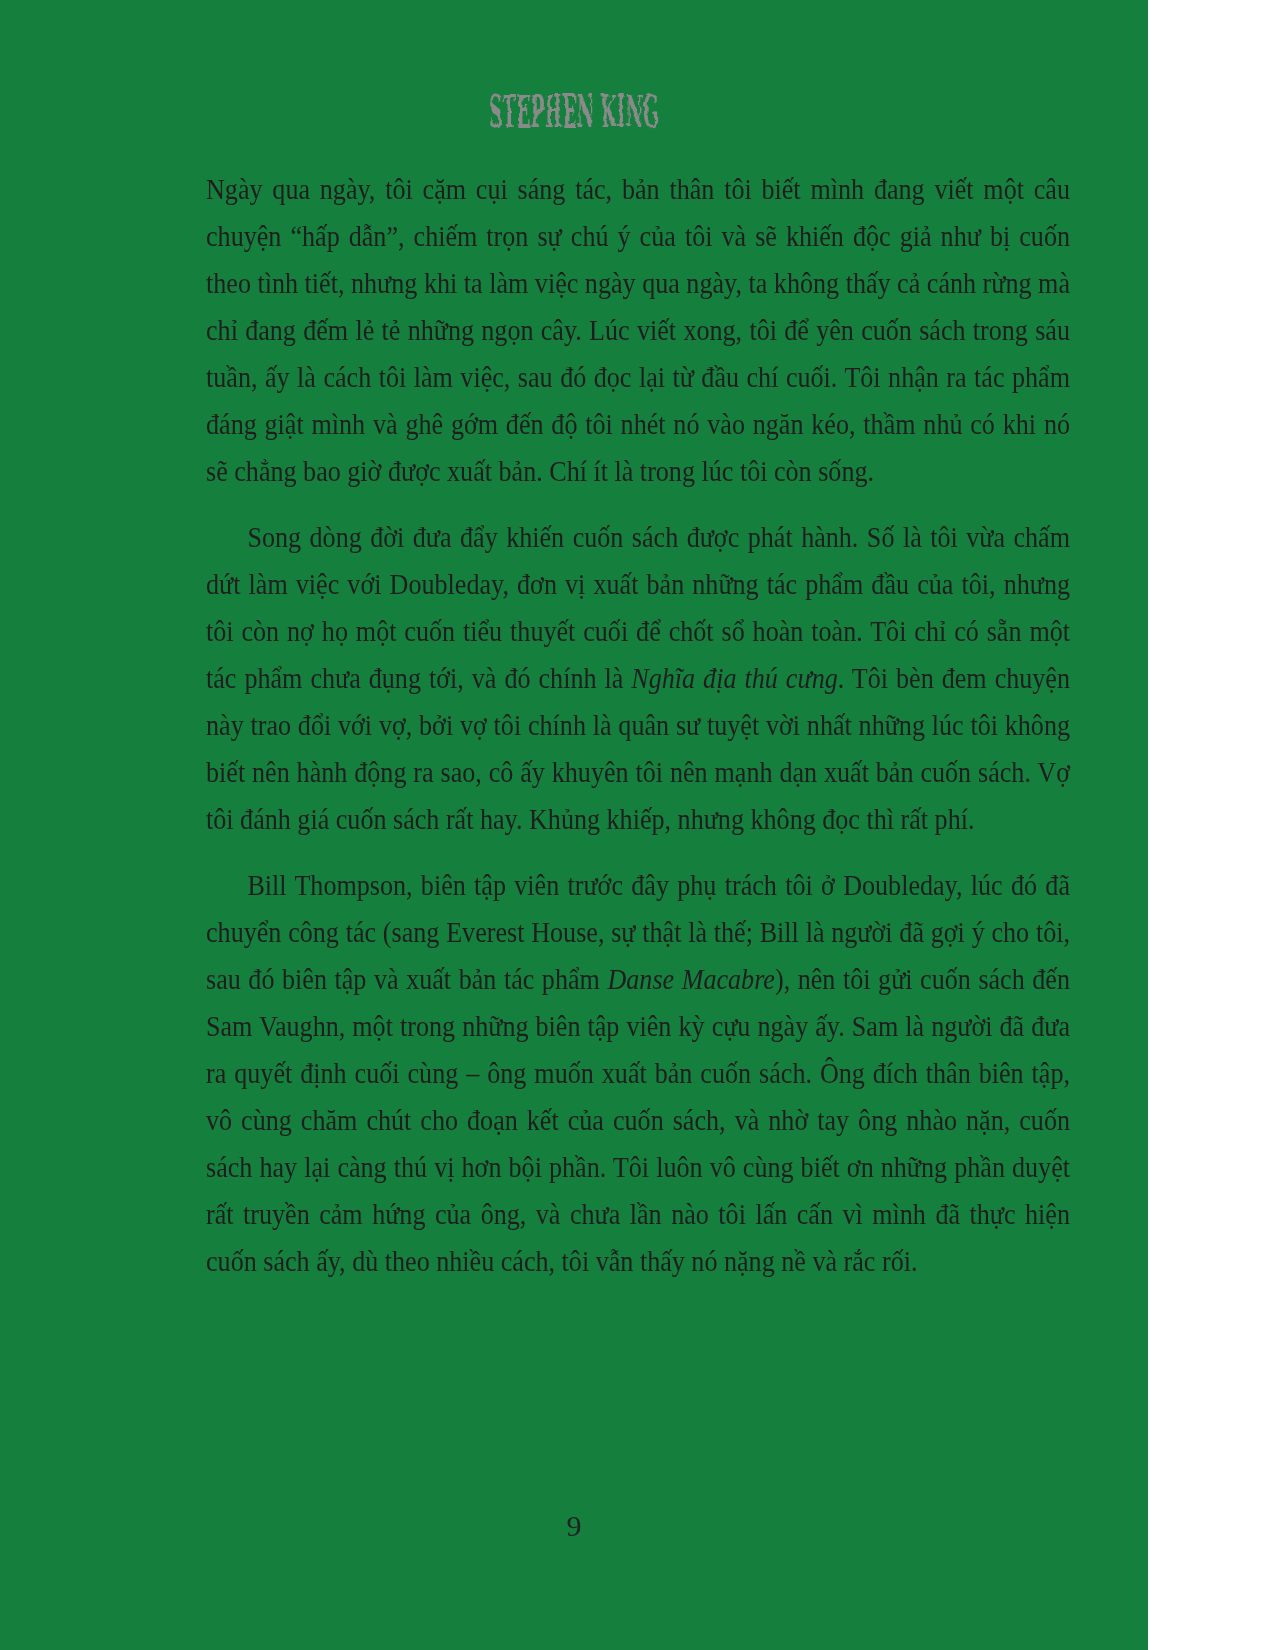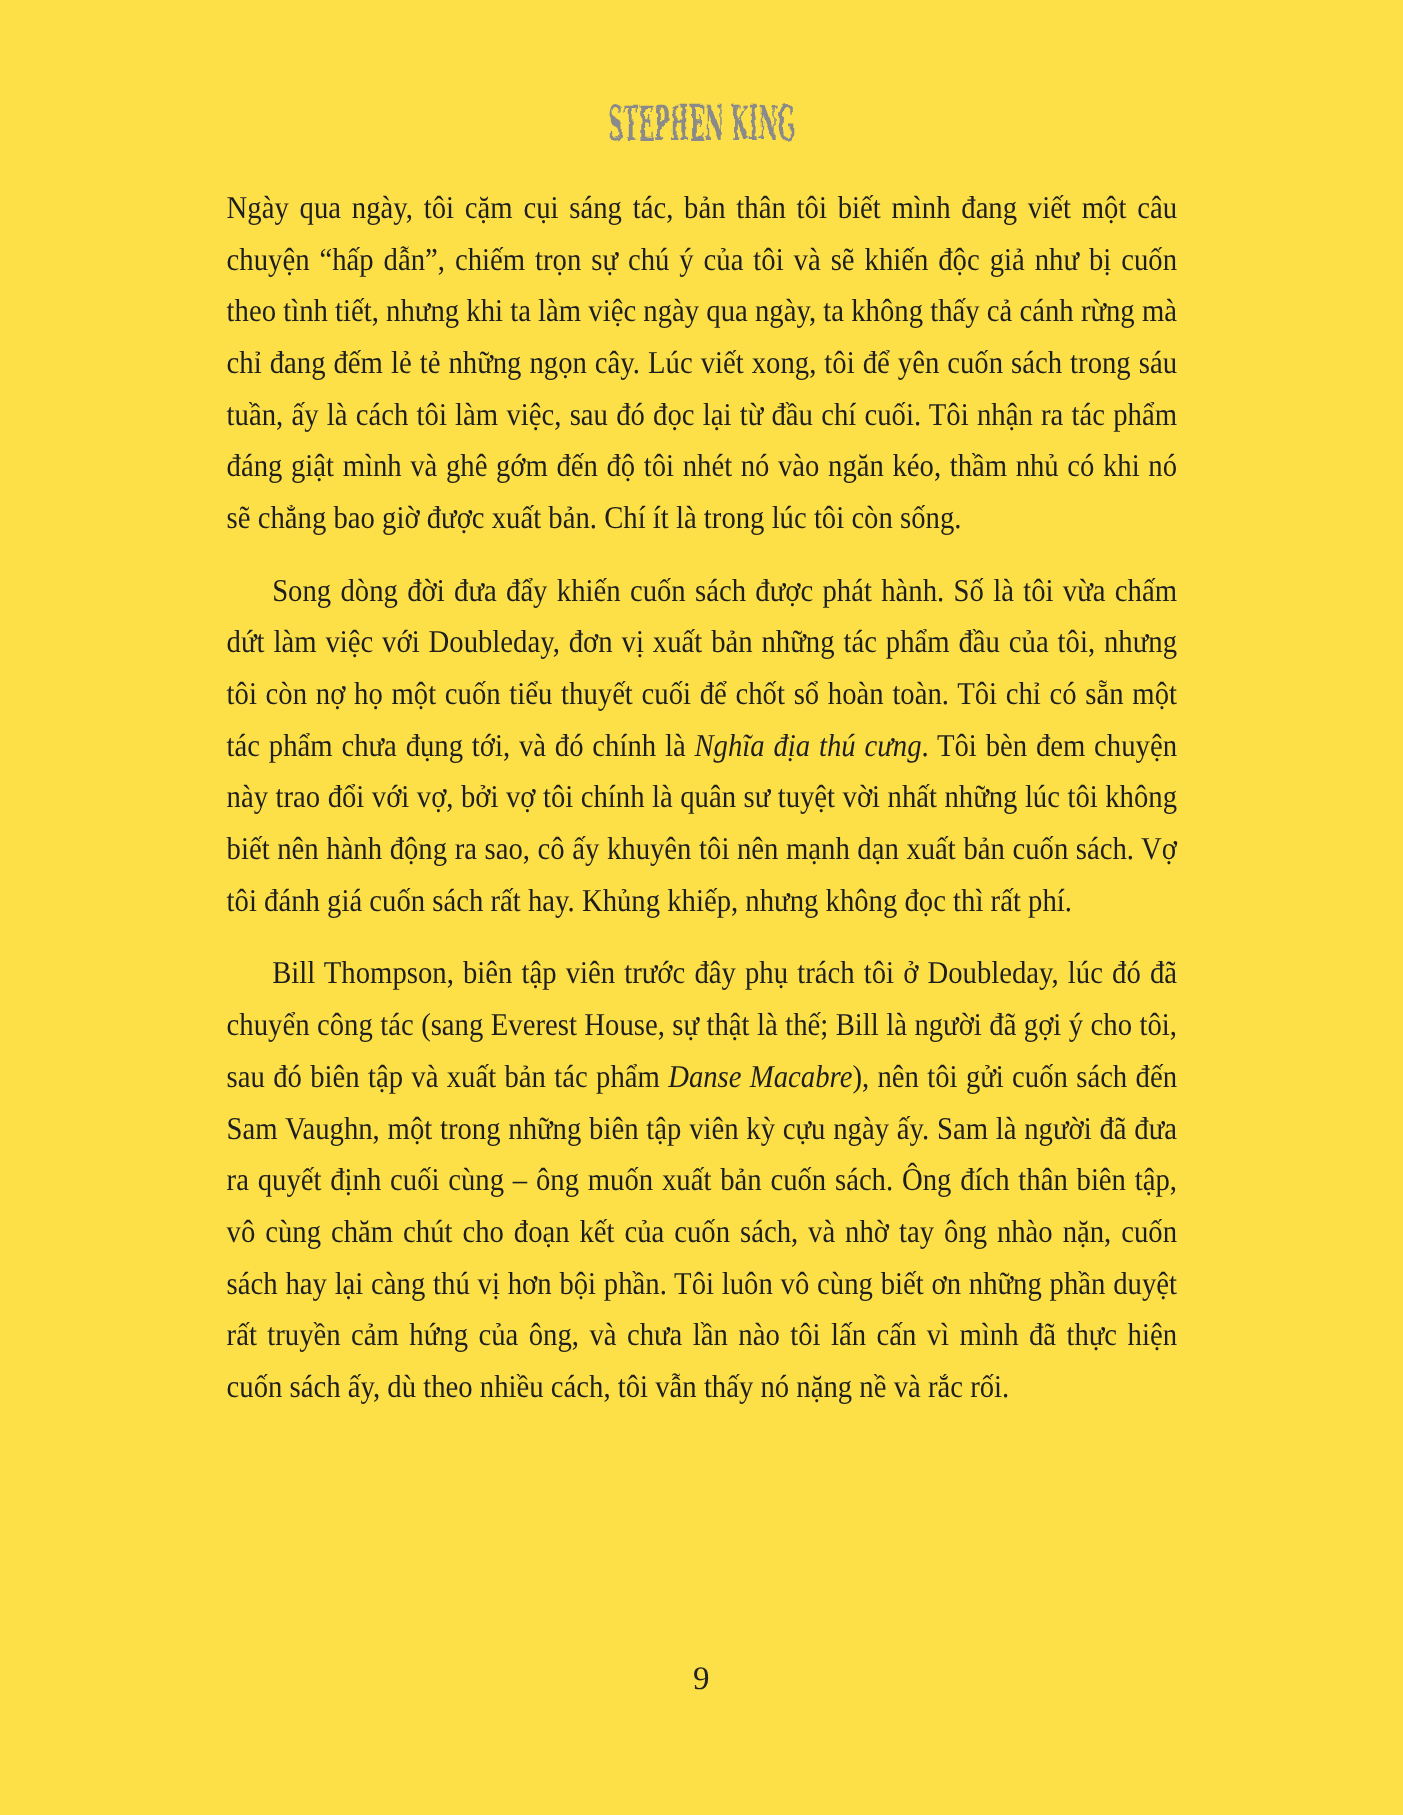--- a/index.html
+++ b/index.html
@@ -2,23 +2,23 @@
 <html><head>
 <meta charset="utf-8">
 <style>
   html, body {
     margin: 0;
     padding: 0;
     background: #ffffff;
   }
   .page {
     position: relative;
-    width: 1275px;
+    width: 1148px;
     height: 1650px;
-    background: #fde047;
+    background: #15803d;
     overflow: hidden;
     font-family: "Liberation Serif", "DejaVu Serif", serif;
   }
   
   .running-header {
     position: absolute;
     top: 84px;
     left: 50%;
     width: 400px;
     margin-left: -200px;

